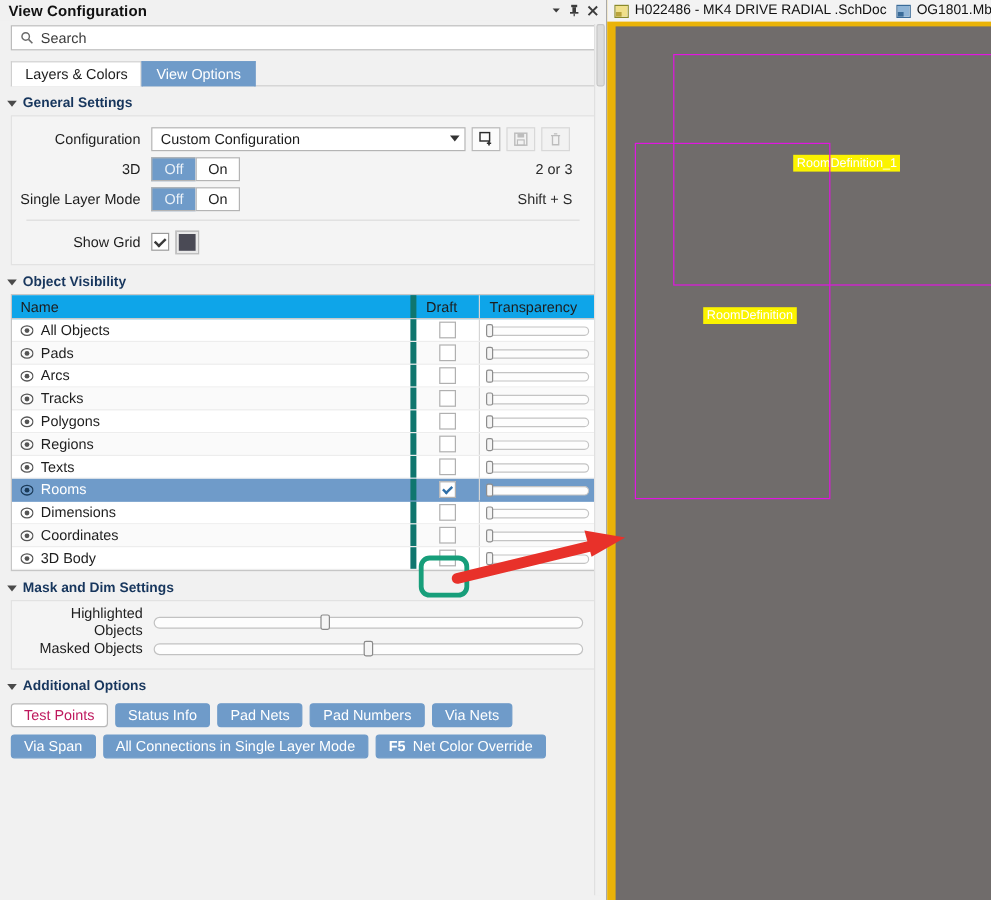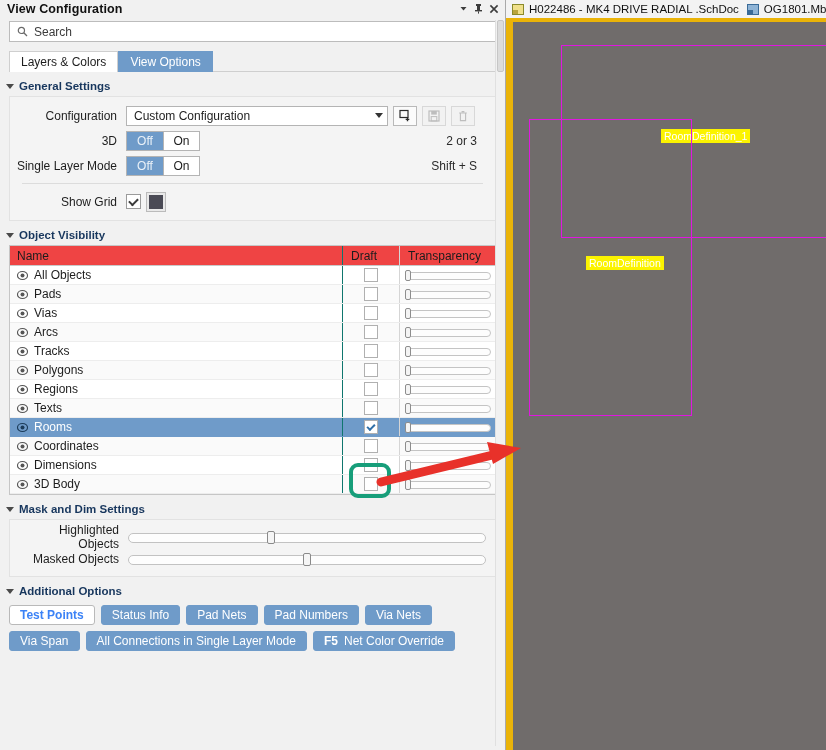--- a/index.html
+++ b/index.html
@@ -149,23 +149,23 @@
   }
   .swatch {
     width: 18px; height: 18px; margin-left: 6px;
     background: #4a4a55; border: 2px solid #e9e9e9; outline: 1px solid #bbb;
     cursor: pointer; vertical-align: middle; display: inline-block;
   }
 
   
   .tablewrap { margin: 0 9px; background: #fff; border: 1px solid #c6c6c6; }
   .trow { display: flex; align-items: center; height: 19px; }
-  .thead { height: 20px; background: #ef4444; border-bottom: 1px solid #c9c9c9; font-size: 12px; }
+  .thead { height: 20px; background: #0ea5e9; border-bottom: 1px solid #c9c9c9; font-size: 12px; }
   .c-name { flex: 1; padding-left: 7px; display: flex; align-items: center; gap: 6px; }
-  .c-draft { width: 57px; display: flex; align-items: center; justify-content: center; border-left: 1px solid #0f766e; height: 100%; }
+  .c-draft { width: 57px; display: flex; align-items: center; justify-content: center; border-left: 5px solid #0f766e; height: 100%; }
   .c-trans { width: 96px; display: flex; align-items: center; justify-content: flex-start; border-left: 1px solid #d5d5d5; height: 100%; padding-left: 5px; }
   .thead .c-draft, .thead .c-trans { justify-content: flex-start; padding-left: 8px; }
   .tbody .trow { border-bottom: 1px solid #ededed; }
   .tbody .trow:nth-child(even) { background: #fafafa; }
   .tbody .trow.sel { background: #6f9bc9; color: #fff; border-bottom-color: #6f9bc9; }
   .eye { width: 11px; height: 11px; display: inline-flex; color: #555; }
   .trow.sel .eye { color: #1b3b59; }
   .rowchk {
     width: 14px; height: 14px; background: #fff; border: 1px solid #b0b0b0;
     display: inline-flex; align-items: center; justify-content: center; cursor: pointer;
@@ -198,21 +198,21 @@
     background: #f5f5f5; border: 1px solid #8a8a8a; border-radius: 2px;
   }
 
   
   .optwrap { margin: 0 9px; display: flex; flex-wrap: wrap; gap: 6px; padding: 4px 0; }
   .optbtn {
     height: 20px; line-height: 18px; padding: 0 10px;
     background: #6f9bc9; color: #fff; border: 1px solid #6f9bc9;
     border-radius: 3px; font-size: 12px; cursor: pointer; white-space: nowrap;
   }
-  .optbtn.off { background: #fff; color: #3b82f6; border-color: #b9b9b9; font-weight: bold; }
+  .optbtn.off { background: #fff; color: #be185d; border-color: #b9b9b9; font-weight: normal; }
   .optbtn .kbd { font-weight: bold; margin-right: 6px; color: #fff; }
 
   .vscroll {
     position: absolute; right: 1px; top: 20px; width: 9px; height: 726px;
     background: #f1f1f1; border-left: 1px solid #e0e0e0;
   }
   .vscroll .grip {
     position: absolute; left: 1px; top: 0; width: 7px; height: 52px;
     background: #dcdcdc; border: 1px solid #c6c6c6; border-radius: 2px;
   }
@@ -398,40 +398,20 @@
             </div>
           </div>
           <div class="trow">
             <div class="c-name">
               <span class="eye">
                 <svg width="11" height="11" viewBox="0 0 11 11">
                   <ellipse cx="5.5" cy="5.5" rx="5" ry="4" fill="none" stroke="currentColor" stroke-width="1.1"></ellipse>
                   <circle cx="5.5" cy="5.5" r="2" fill="currentColor"></circle>
                 </svg>
               </span>
-              <span>Vias</span>
-            </div>
-            <div class="c-draft">
-              <span class="rowchk"></span>
-            </div>
-            <div class="c-trans">
-              <span class="minisl">
-                <span class="trk"></span>
-                <span class="thb" style="left:calc(0% - 0px)"></span>
-              </span>
-            </div>
-          </div>
-          <div class="trow">
-            <div class="c-name">
-              <span class="eye">
-                <svg width="11" height="11" viewBox="0 0 11 11">
-                  <ellipse cx="5.5" cy="5.5" rx="5" ry="4" fill="none" stroke="currentColor" stroke-width="1.1"></ellipse>
-                  <circle cx="5.5" cy="5.5" r="2" fill="currentColor"></circle>
-                </svg>
-              </span>
               <span>Arcs</span>
             </div>
             <div class="c-draft">
               <span class="rowchk"></span>
             </div>
             <div class="c-trans">
               <span class="minisl">
                 <span class="trk"></span>
                 <span class="thb" style="left:calc(0% - 0px)"></span>
               </span>
@@ -538,41 +518,41 @@
             </div>
           </div>
           <div class="trow">
             <div class="c-name">
               <span class="eye">
                 <svg width="11" height="11" viewBox="0 0 11 11">
                   <ellipse cx="5.5" cy="5.5" rx="5" ry="4" fill="none" stroke="currentColor" stroke-width="1.1"></ellipse>
                   <circle cx="5.5" cy="5.5" r="2" fill="currentColor"></circle>
                 </svg>
               </span>
+              <span>Dimensions</span>
+            </div>
+            <div class="c-draft">
+              <span class="rowchk"></span>
+            </div>
+            <div class="c-trans">
+              <span class="minisl">
+                <span class="trk"></span>
+                <span class="thb" style="left:calc(0% - 0px)"></span>
+              </span>
+            </div>
+          </div>
+          <div class="trow">
+            <div class="c-name">
+              <span class="eye">
+                <svg width="11" height="11" viewBox="0 0 11 11">
+                  <ellipse cx="5.5" cy="5.5" rx="5" ry="4" fill="none" stroke="currentColor" stroke-width="1.1"></ellipse>
+                  <circle cx="5.5" cy="5.5" r="2" fill="currentColor"></circle>
+                </svg>
+              </span>
               <span>Coordinates</span>
-            </div>
-            <div class="c-draft">
-              <span class="rowchk"></span>
-            </div>
-            <div class="c-trans">
-              <span class="minisl">
-                <span class="trk"></span>
-                <span class="thb" style="left:calc(0% - 0px)"></span>
-              </span>
-            </div>
-          </div>
-          <div class="trow">
-            <div class="c-name">
-              <span class="eye">
-                <svg width="11" height="11" viewBox="0 0 11 11">
-                  <ellipse cx="5.5" cy="5.5" rx="5" ry="4" fill="none" stroke="currentColor" stroke-width="1.1"></ellipse>
-                  <circle cx="5.5" cy="5.5" r="2" fill="currentColor"></circle>
-                </svg>
-              </span>
-              <span>Dimensions</span>
             </div>
             <div class="c-draft">
               <span class="rowchk"></span>
             </div>
             <div class="c-trans">
               <span class="minisl">
                 <span class="trk"></span>
                 <span class="thb" style="left:calc(0% - 0px)"></span>
               </span>
             </div>

